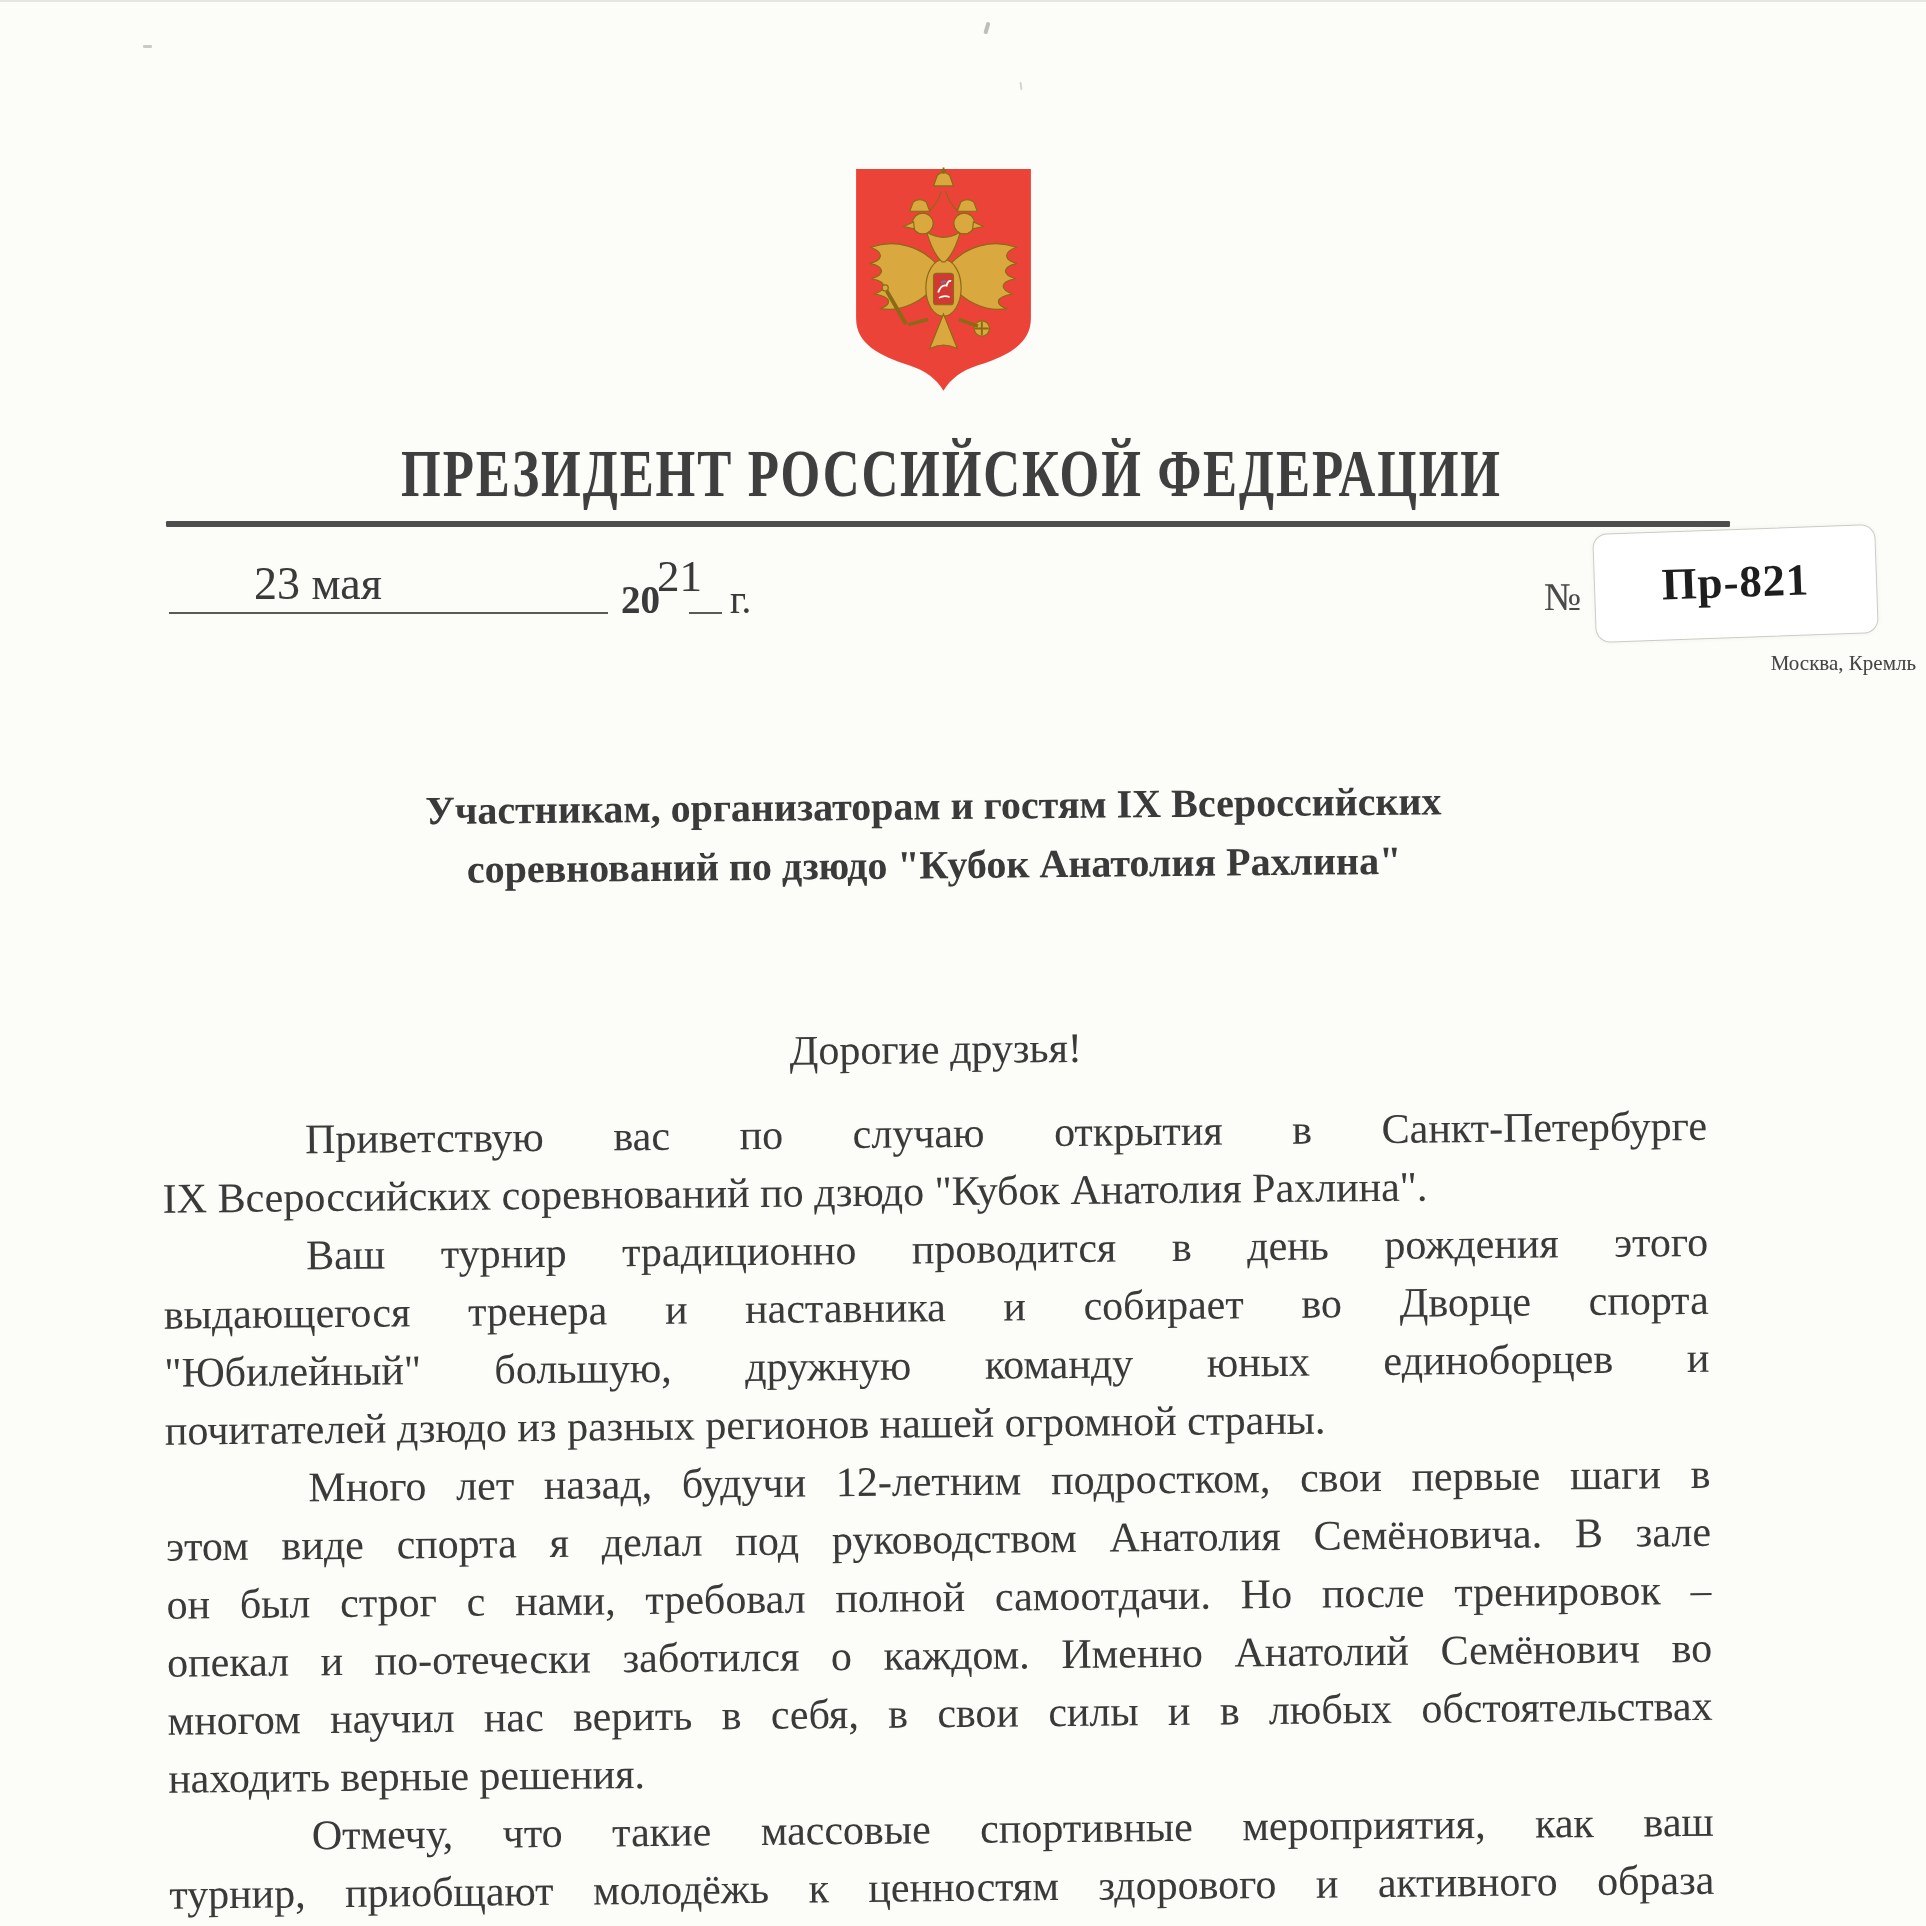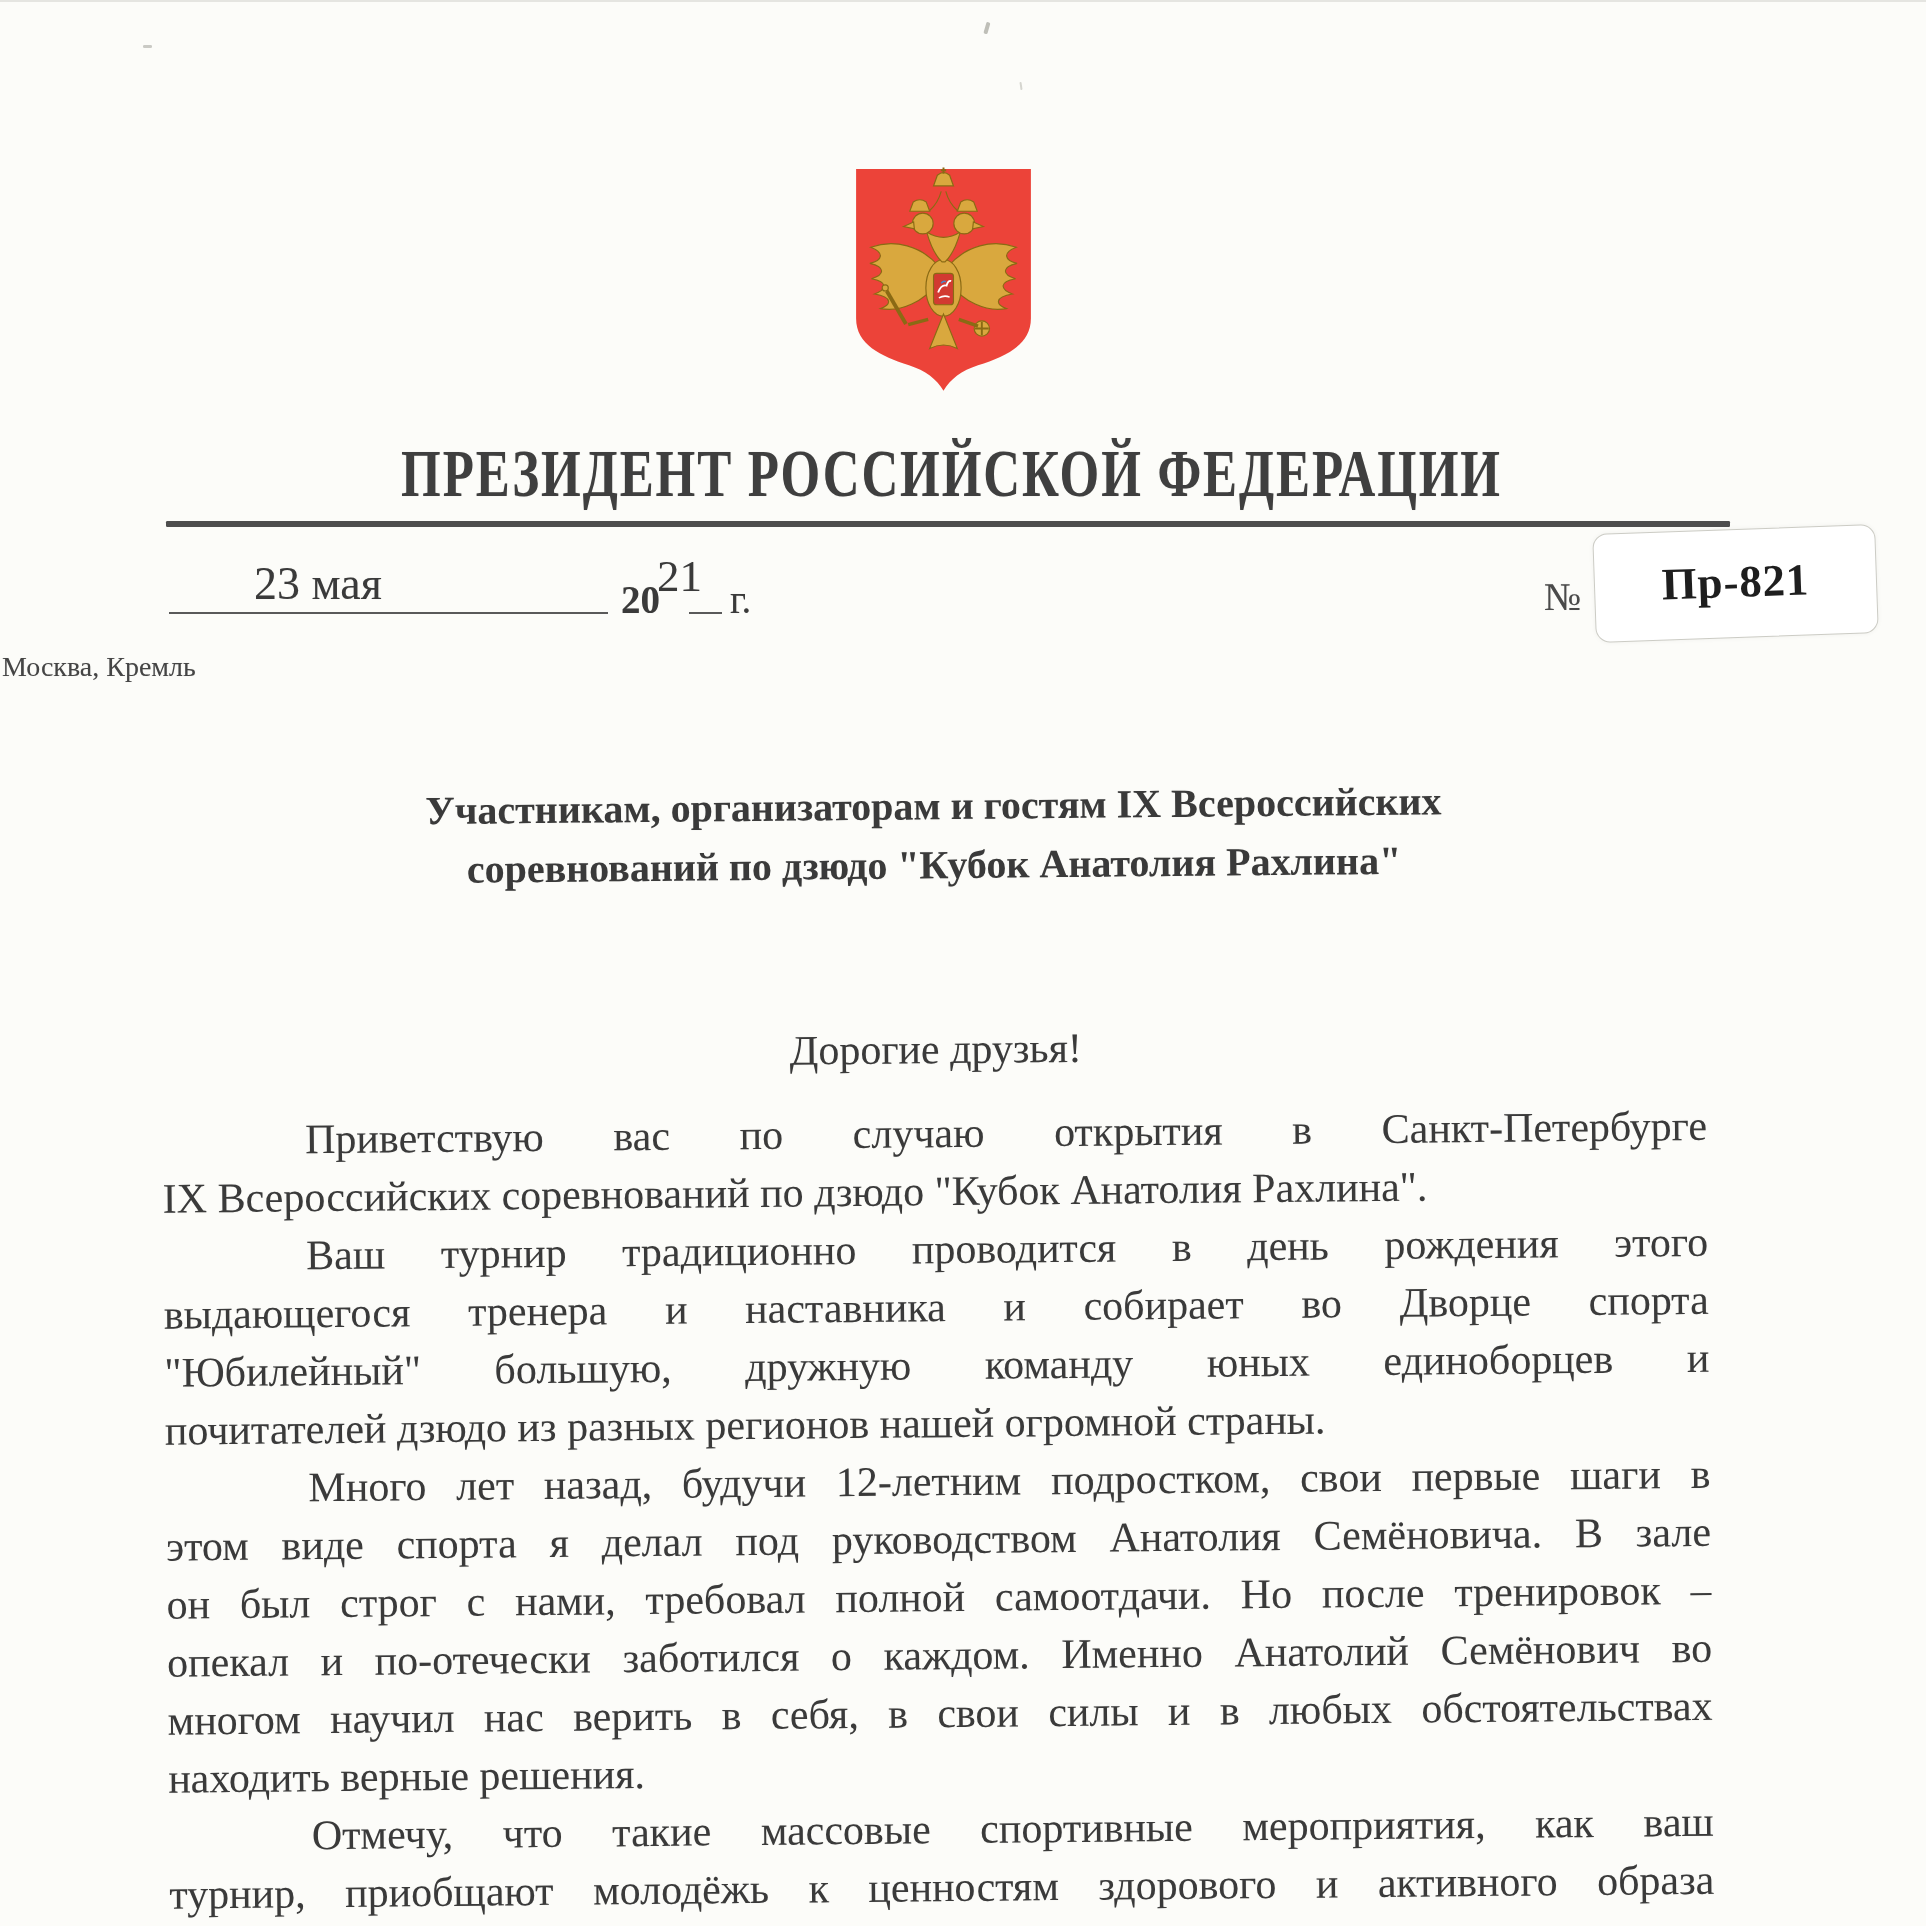--- a/index.html
+++ b/index.html
@@ -31,21 +31,21 @@
   .d-g{left:730px;top:577px;font-size:39px;}
   .numero{left:1544px;top:574px;font-size:39px;color:#4a4a4a;}
   .num-sticker{
     left:1594px;top:529px;width:281px;height:107px;
     background:#fff;border:0.8px solid var(--sticker-border,#ccccc5);
     border-radius:14.6px;transform:rotate(-2deg);
     box-shadow:0 0 5.4px rgba(0,0,0,.05);
     text-align:center;line-height:105px;
     font-size:45px;font-weight:bold;letter-spacing:0.8px;color:#1e1e1e;
   }
-  .place{left:2px;top:651px;width:1903px;text-align:left;font-size:28px;color:#454545;}
+  .place{left:13px;top:651px;width:1903px;text-align:right;font-size:21px;color:#454545;}
 
   
   .skew{left:0;top:0;width:1965px;height:2702px;transform:rotate(-0.55deg);transform-origin:963px 1541px;pointer-events:none;}
   .addressee{left:166px;top:776px;width:1549px;text-align:center;font-weight:bold;font-size:40px;}
   .addressee .aline{height:59px;line-height:59px;}
   .salutation{left:166px;top:1020px;width:1549px;height:58px;line-height:58px;text-align:center;font-size:42px;}
   .body-block{left:166px;top:1104px;width:1545px;font-size:42px;}
   .bline{height:58px;line-height:58px;overflow:hidden;text-align:left;white-space:normal;}
   .bline.first{text-indent:143px;}
   .bline.just{text-align:justify;}

